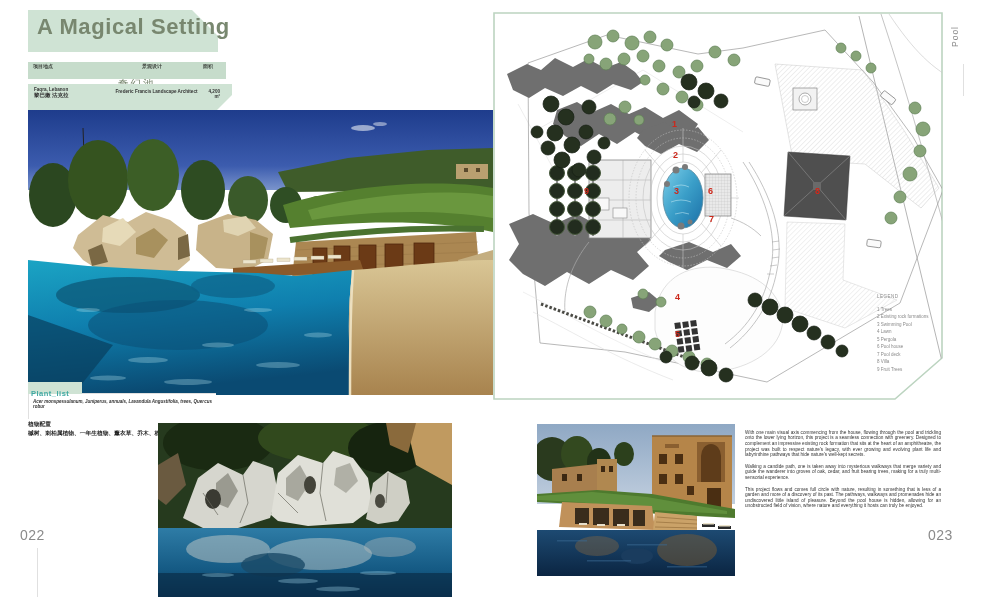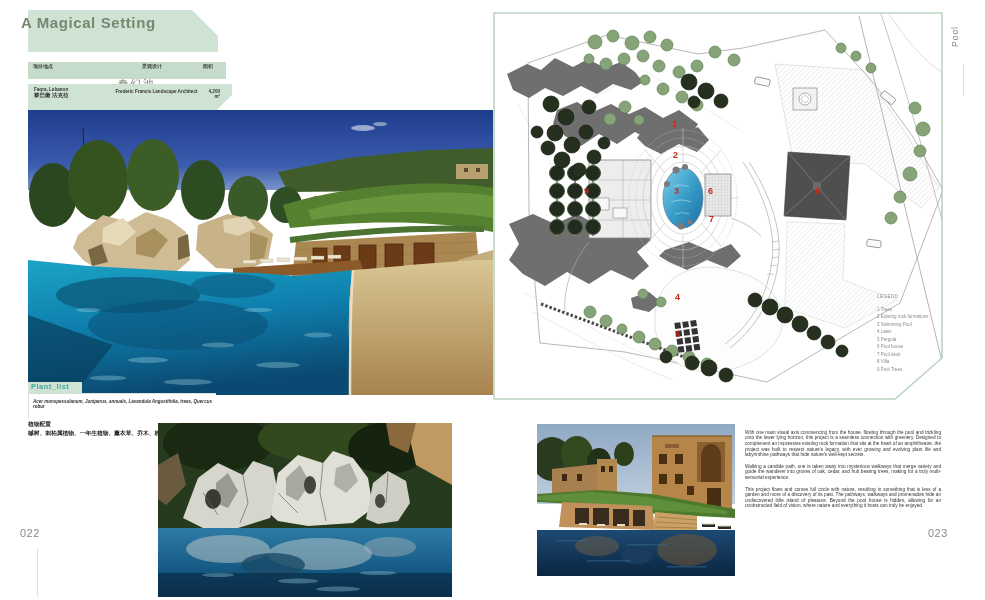--- a/index.html
+++ b/index.html
@@ -2,21 +2,21 @@
 <html><head>
 <meta charset="utf-8">
 <style>
   html,body{margin:0;padding:0;}
   body{width:985px;height:600px;position:relative;background:#ffffff;overflow:hidden;
        font-family:"Liberation Sans","DejaVu Sans",sans-serif;}
   .abs{position:absolute;}
   
   .title-box{left:28px;top:10px;width:190px;height:42px;background:#cfe3d4;
              clip-path:polygon(0 0,164px 0,190px 26px,190px 42px,0 42px);}
-  .title-en{left:21px;top:14px;font-size:15px;letter-spacing:.6px;color:#78876f;font-weight:bold;}
+  .title-en{left:37px;top:14px;font-size:22px;letter-spacing:.6px;color:#78876f;font-weight:bold;}
   .title-zh{left:118px;top:34px;font-size:10.5px;color:#78876f;letter-spacing:2px;margin-top:43px;}
   .meta-head{left:28px;top:62px;width:198px;height:17px;background:#c6dccb;overflow:hidden;}
   .meta-val {left:28px;top:84px;width:204px;height:26px;background:#cfe3d4;overflow:hidden;
              clip-path:polygon(0 0,204px 0,204px 11px,189px 26px,0 26px);}
   .scaled{transform:scale(.5);transform-origin:0 0;width:200%;height:200%;}
   .mh-row{display:flex;align-items:center;height:100%;font-weight:bold;color:#3c423c;font-size:10px;}
   .mh-c1{width:148px;padding-left:10px;}
   .mh-c2{width:180px;text-align:center;}
   .mh-c3{flex:1;text-align:right;padding-right:26px;}
   .mv-row{display:flex;height:100%;font-weight:bold;color:#333;font-size:9.2px;padding-top:6px;box-sizing:border-box;}
@@ -24,29 +24,29 @@
   .mv-c1 .zh{font-size:11px;}
   .mv-c2{width:190px;text-align:center;padding-top:4px;}
   .mv-c3{flex:1;text-align:right;padding-right:24px;padding-top:4px;}
   
   .photo-main{left:28px;top:110px;width:465px;height:285px;}
   .photo-rocks{left:158px;top:423px;width:294px;height:174px;}
   .photo-villa{left:537px;top:424px;width:198px;height:152px;}
   .photo-main svg,.photo-rocks svg,.photo-villa svg,.plan-box svg{display:block;}
   
   .plant-chip{left:28px;top:382px;width:54px;height:12px;background:#cfe3d4;z-index:5;}
-  .plant-chip span{display:block;font-size:7.5px;font-weight:bold;letter-spacing:.5px;color:#3fa8a2;padding:0 0 0 3px;}
+  .plant-chip span{display:block;font-size:7.5px;font-weight:bold;letter-spacing:.5px;color:#3fa8a2;padding:7px 0 0 3px;}
   .plant-box{left:28px;top:393px;width:188px;height:26px;background:#fff;border:1px solid #e0e0e0;
              box-shadow:1px 2px 3px rgba(0,0,0,.18);z-index:4;overflow:hidden;
              clip-path:polygon(0 0,188px 0,188px 13px,175px 26px,0 26px);}
   .plant-box .inner{font-size:9px;font-style:italic;font-weight:bold;color:#333;padding:9px 8px 0 8px;box-sizing:border-box;}
   .plant-zh{left:28px;top:419px;width:200px;overflow:visible;}
   .plant-zh .inner{font-size:11.5px;font-weight:bold;color:#222;line-height:19px;}
   
-  .pagenum{font-size:11px;color:#8a8a8a;letter-spacing:.5px;}
+  .pagenum{font-size:14px;color:#8a8a8a;letter-spacing:.5px;}
   .pn-l{left:20px;top:527px;}
   .pn-r{left:928px;top:527px;}
   .vline{width:1px;background:#e0e0e0;}
   .vl-l{left:37px;top:548px;height:49px;}
   .vl-r{left:963px;top:64px;height:32px;}
   .side-label{left:950px;top:26px;font-size:8.5px;color:#8a8a8a;letter-spacing:1px;
               transform:rotate(-90deg) translate(-100%,0);transform-origin:0 0;white-space:nowrap;}
   
   .plan-box{left:493px;top:12px;width:450px;height:388px;}
   .legend{left:384px;top:281px;width:66px;overflow:visible;}

